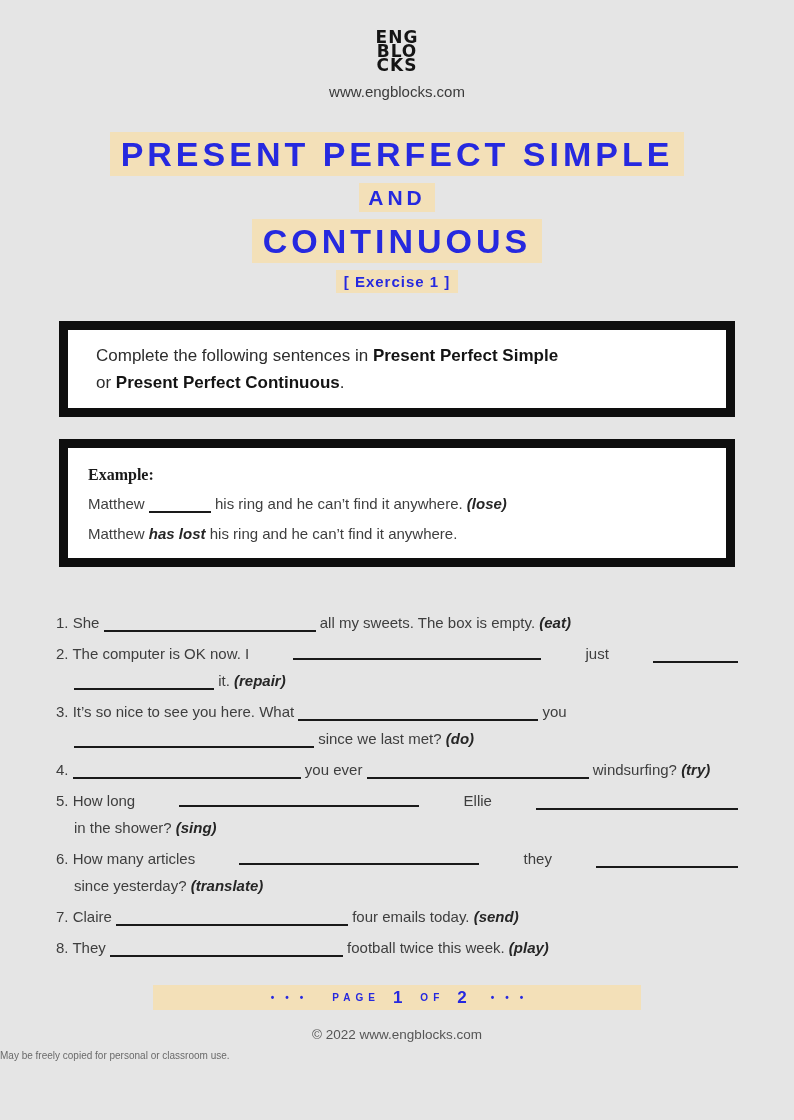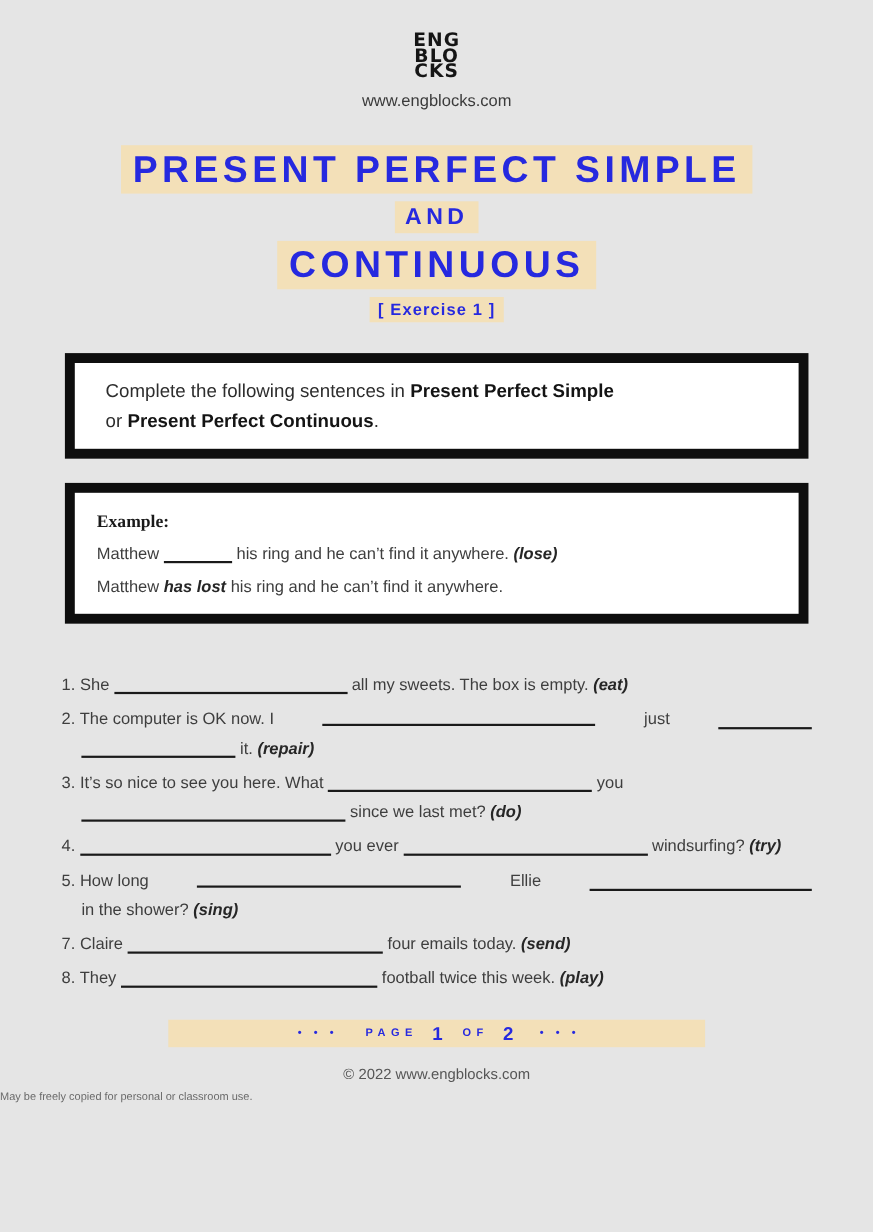--- a/index.html
+++ b/index.html
@@ -114,20 +114,29 @@
       <div class="exercise">
         <div class="ex-line flexline">
           <span>5. How long </span>
           <span class="blank" style="width: 240px;"></span>
           <span> Ellie </span>
           <span class="blank fill"></span>
         </div>
         <div class="ex-line indent"><span>in the shower? </span><span class="verb">(sing)</span></div>
       </div>
       <div class="exercise">
+        <div class="ex-line flexline">
+          <span>6. How many articles </span>
+          <span class="blank" style="width: 240px;"></span>
+          <span> they </span>
+          <span class="blank fill"></span>
+        </div>
+        <div class="ex-line indent"><span>since yesterday? </span><span class="verb">(translate)</span></div>
+      </div>
+      <div class="exercise">
         <div class="ex-line"><span>7. Claire </span><span class="blank" style="width: 232px;"></span><span> four emails today. </span><span class="verb">(send)</span></div>
       </div>
       <div class="exercise">
         <div class="ex-line"><span>8. They </span><span class="blank" style="width: 233px;"></span><span> football twice this week. </span><span class="verb">(play)</span></div>
       </div>
     </div>
 
   <div class="page-bar">
     <span class="dots">•••</span>
     <span class="small">PAGE</span>

